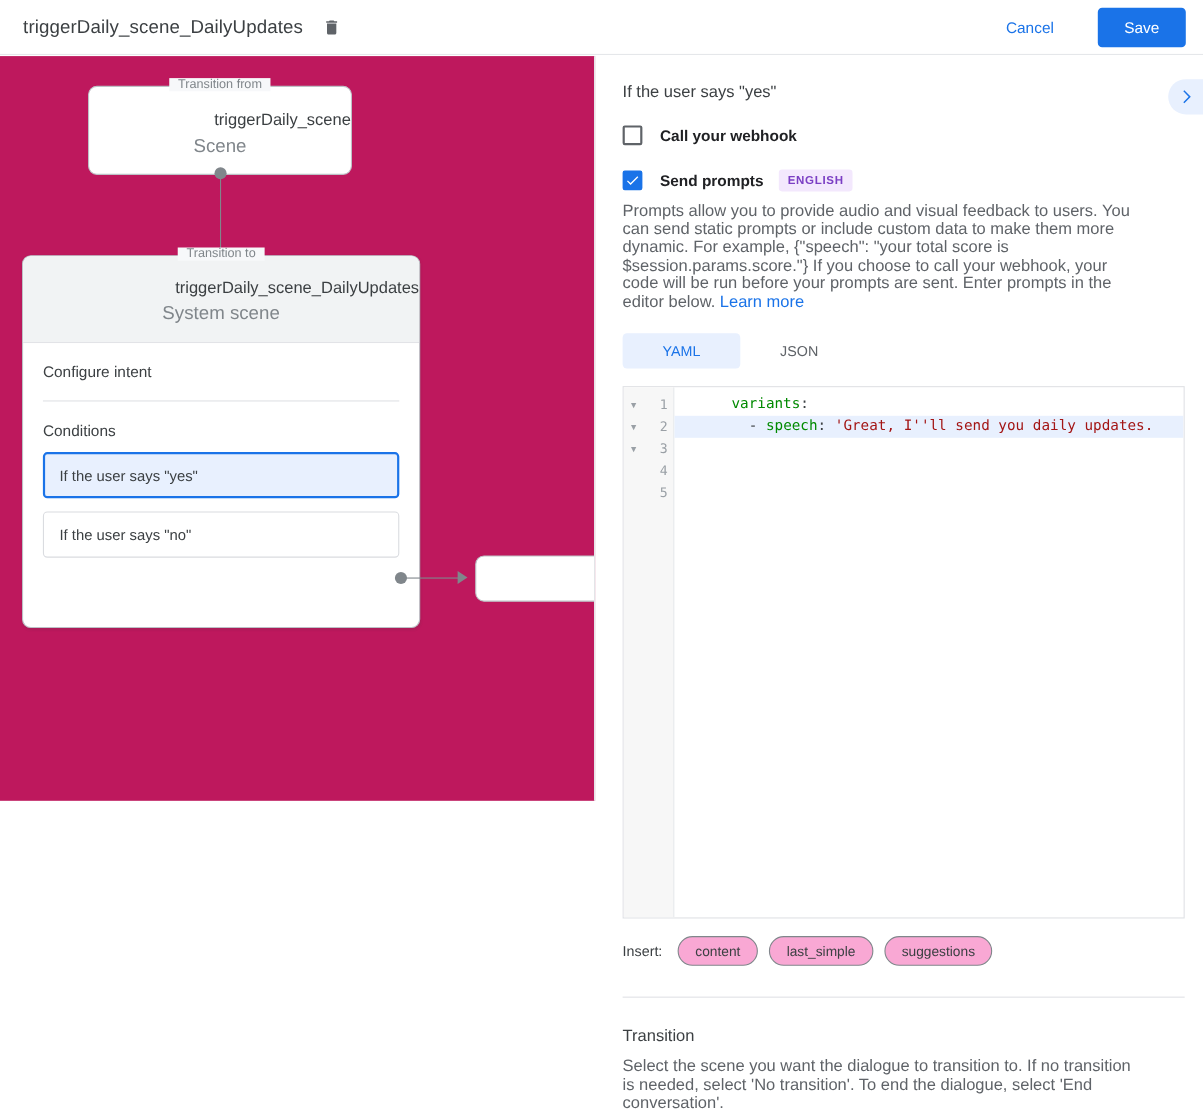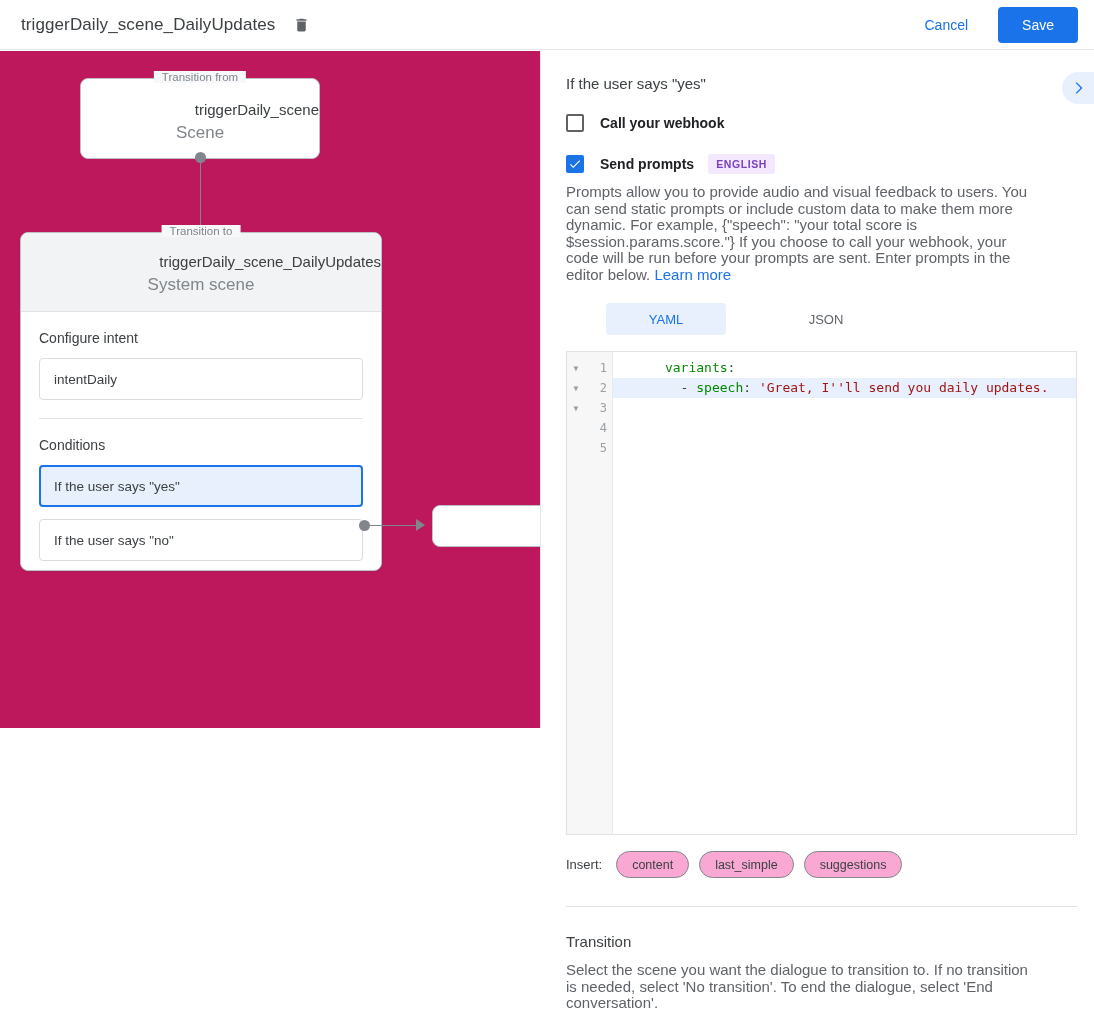--- a/index.html
+++ b/index.html
@@ -27,21 +27,21 @@
     letter-spacing: 0.1px;
   }
   .trash-btn {
     margin-left: 14px;
     width: 24px; height: 24px;
     display: flex; align-items: center; justify-content: center;
     cursor: pointer;
   }
   .topbar-actions {
     margin-left: auto; margin-right: 16px;
-    display: flex; align-items: center; gap: 16px;
+    display: flex; align-items: center; gap: 26px;
   }
   .cancel-btn {
     font-size: 14px; color: #1a73e8;
     background: none; border: none;
     padding: 8px 14px; cursor: pointer;
     font-family: inherit;
   }
   .save-btn {
     font-size: 14px; color: #ffffff;
     background: #1a73e8; border: none; border-radius: 4px;
@@ -279,27 +279,26 @@
     max-width: 518px;
   }
   .desc a { color: #1a73e8; text-decoration: none; cursor: pointer; }
 
   
   .tabs {
     display: flex;
     margin: 20px 0 0 24px;
   }
   .tab {
-    width: 120px; height: 32px;
+    width: 107px; height: 32px;
     display: flex; align-items: center; justify-content: center;
     font-size: 13px;
     color: #5f6368;
     cursor: pointer;
     border-radius: 4px;
-    margin-left: 40px;
   }
   .tab.active {
     background: #e8f0fe;
     color: #1a73e8;
   }
 
   
   .editor {
     margin: 16px 17px 0 24px;
     border: 1px solid #e0e2e5;
@@ -440,21 +439,20 @@
 
   <div class="fieldset-card" id="card-to">
     <div class="fieldset-legend">Transition to</div>
     <div class="to-header">
       <div class="card-title">triggerDaily_scene_DailyUpdates</div>
       <div class="card-sub">System scene</div>
     </div>
 
     <div class="section">
       <div class="section-label">Configure intent</div>
-      <div class="field-box">intentDaily</div>
       <div class="section-divider"></div>
     </div>
 
     <div class="section">
       <div class="section-label">Conditions</div>
       <div class="cond-box selected">If the user says "yes"</div>
       <div class="cond-box">If the user says "no"</div>
     </div>
   </div>
 

